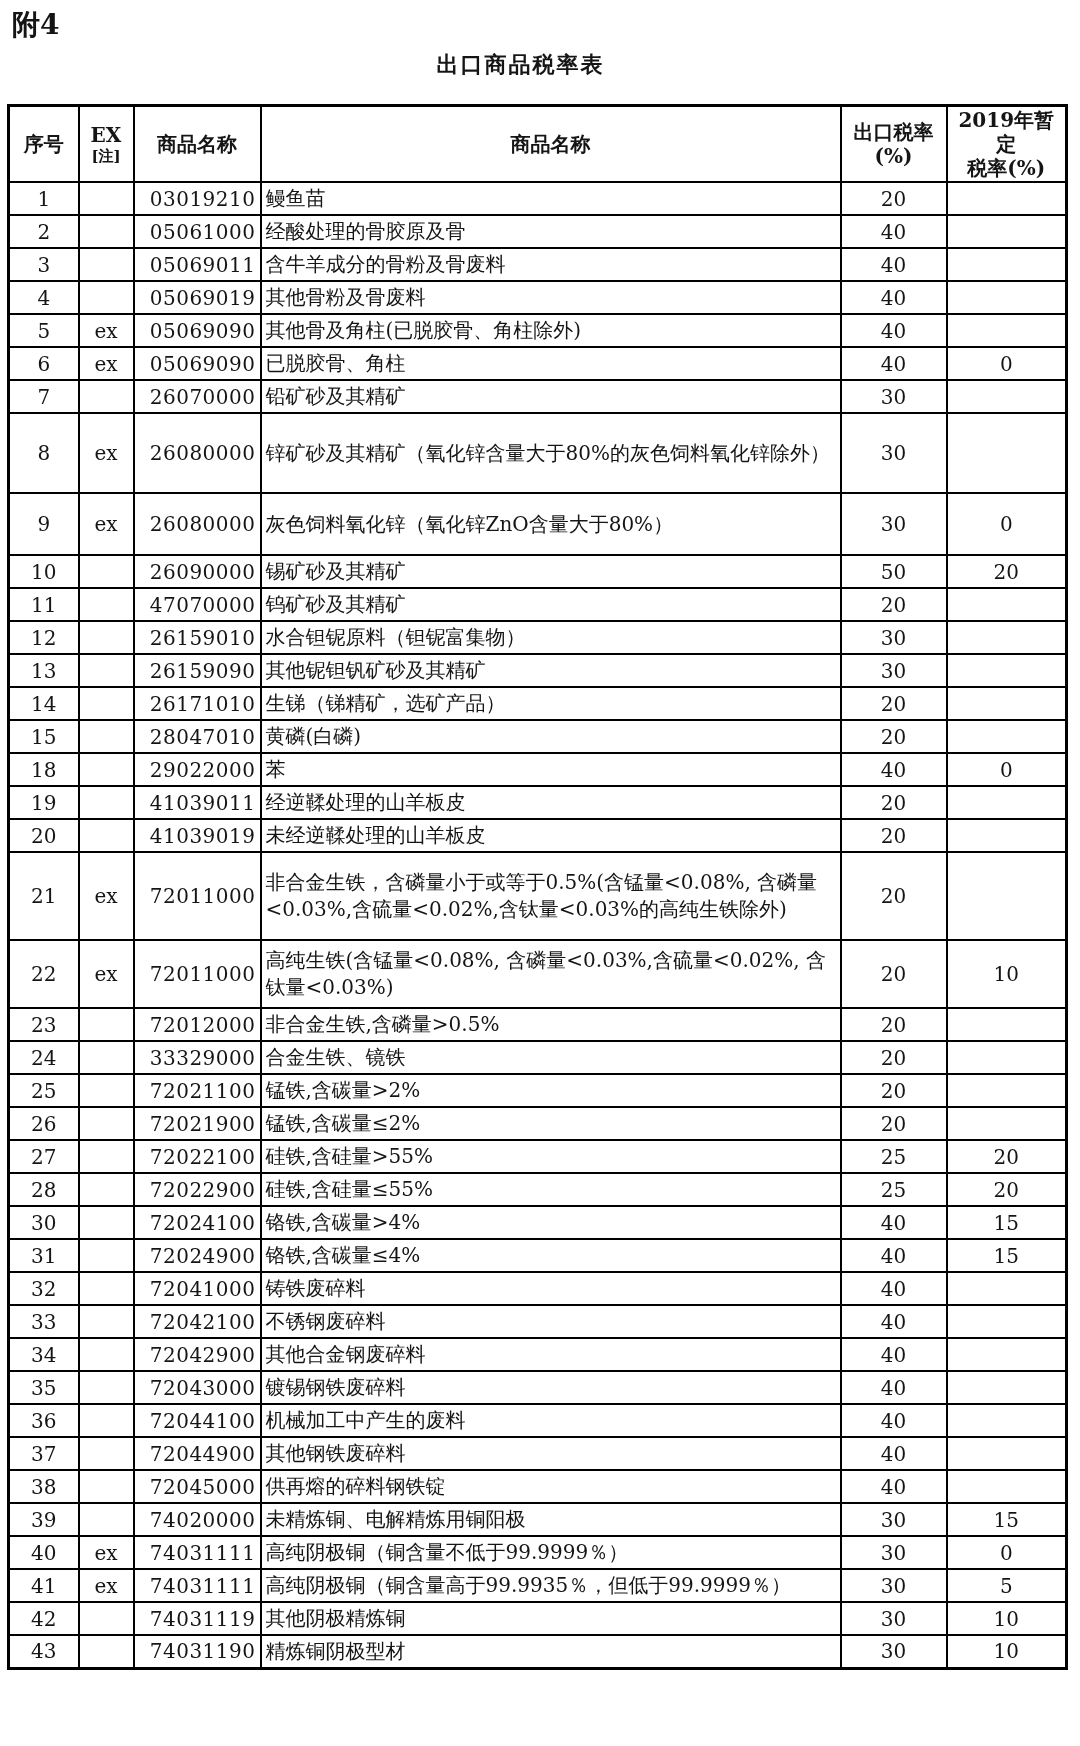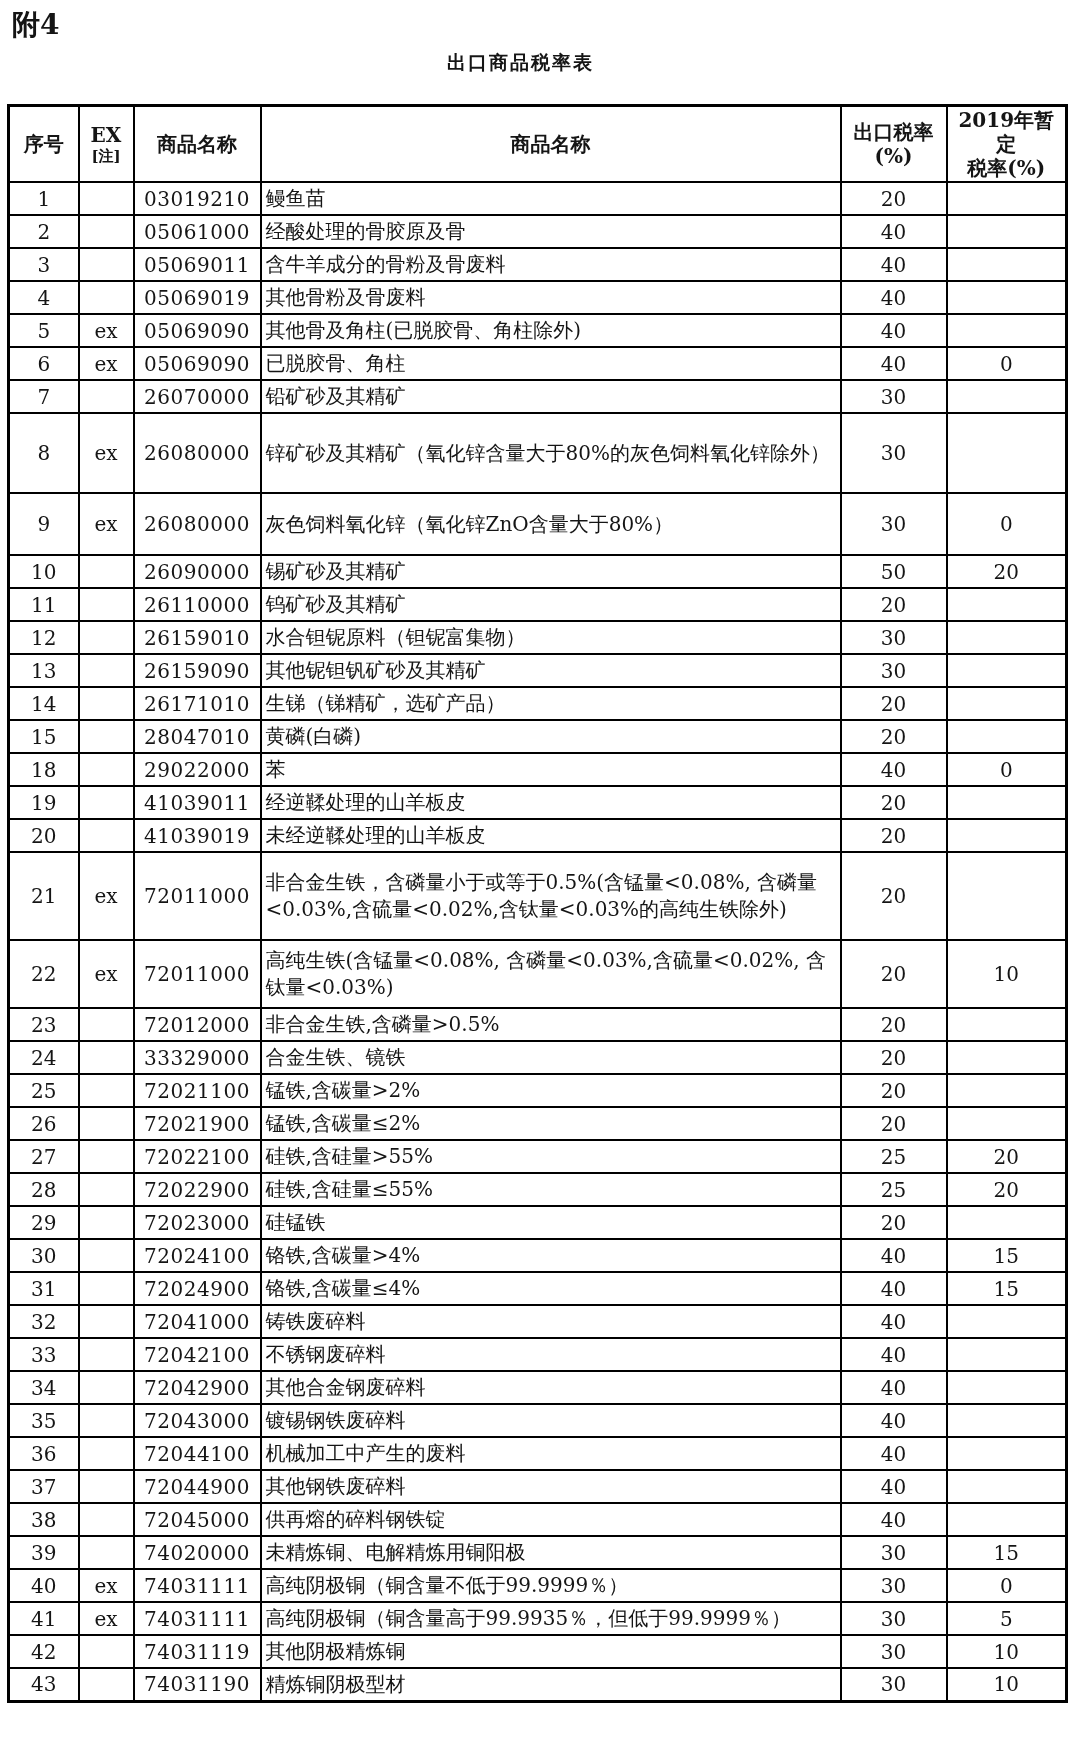--- a/index.html
+++ b/index.html
@@ -13,21 +13,21 @@
   }
   .page { position: relative; width: 1041px; height: 1746px; }
 
   .annex {
     position: absolute; left: 12px; top: 6px;
     font-size: 28px; font-weight: 700;
   }
   .doc-title {
     position: absolute; top: 50px; left: 0; width: 100%;
     text-align: center;
-    font-size: 19px; font-weight: 700; letter-spacing: 2px;
+    font-size: 22px; font-weight: 700; letter-spacing: 2px;
   }
 
   table.tax-table {
     position: absolute; top: 104px; left: 7px;
     width: 1058px;
     border-collapse: collapse;
     table-layout: fixed;
     border: 3px solid #000;
   }
   .tax-table th, .tax-table td {
@@ -41,21 +41,21 @@
 
   .tax-table th {
     font-size: 20px; font-weight: 700;
     text-align: center; line-height: 1.2;
   }
   .th-sub { font-size: 15px; font-weight: 700; }
 
   .tax-table td { font-size: 20px; }
   .c-no   { text-align: center; }
   .c-ex   { text-align: center; font-size: 19px; }
-  .c-code { text-align: center; letter-spacing: 0.5px; }
+  .c-code { text-align: right; letter-spacing: 0.5px; }
   .c-name { text-align: left; padding-left: 6px; line-height: 1.35; }
   .c-rate { text-align: center; }
   .c-prov { text-align: center; }
 
   col.w-no   { width: 70px; }
   col.w-ex   { width: 55px; }
   col.w-code { width: 127px; }
   col.w-name { width: 580px; }
   col.w-rate { width: 106px; }
   col.w-prov { width: 120px; }
@@ -174,21 +174,21 @@
     <td class="c-no">10</td>
     <td class="c-ex"></td>
     <td class="c-code">26090000</td>
     <td class="c-name">锡矿砂及其精矿</td>
     <td class="c-rate">50</td>
     <td class="c-prov">20</td>
   </tr>
         <tr>
     <td class="c-no">11</td>
     <td class="c-ex"></td>
-    <td class="c-code">26110000</td>
+    <td class="c-code">47070000</td>
     <td class="c-name">钨矿砂及其精矿</td>
     <td class="c-rate">20</td>
     <td class="c-prov"></td>
   </tr>
         <tr>
     <td class="c-no">12</td>
     <td class="c-ex"></td>
     <td class="c-code">26159010</td>
     <td class="c-name">水合钽铌原料（钽铌富集物）</td>
     <td class="c-rate">30</td>
@@ -300,28 +300,20 @@
   </tr>
         <tr>
     <td class="c-no">28</td>
     <td class="c-ex"></td>
     <td class="c-code">72022900</td>
     <td class="c-name">硅铁,含硅量≤55%</td>
     <td class="c-rate">25</td>
     <td class="c-prov">20</td>
   </tr>
         <tr>
-    <td class="c-no">29</td>
-    <td class="c-ex"></td>
-    <td class="c-code">72023000</td>
-    <td class="c-name">硅锰铁</td>
-    <td class="c-rate">20</td>
-    <td class="c-prov"></td>
-  </tr>
-        <tr>
     <td class="c-no">30</td>
     <td class="c-ex"></td>
     <td class="c-code">72024100</td>
     <td class="c-name">铬铁,含碳量&gt;4%</td>
     <td class="c-rate">40</td>
     <td class="c-prov">15</td>
   </tr>
         <tr>
     <td class="c-no">31</td>
     <td class="c-ex"></td>

